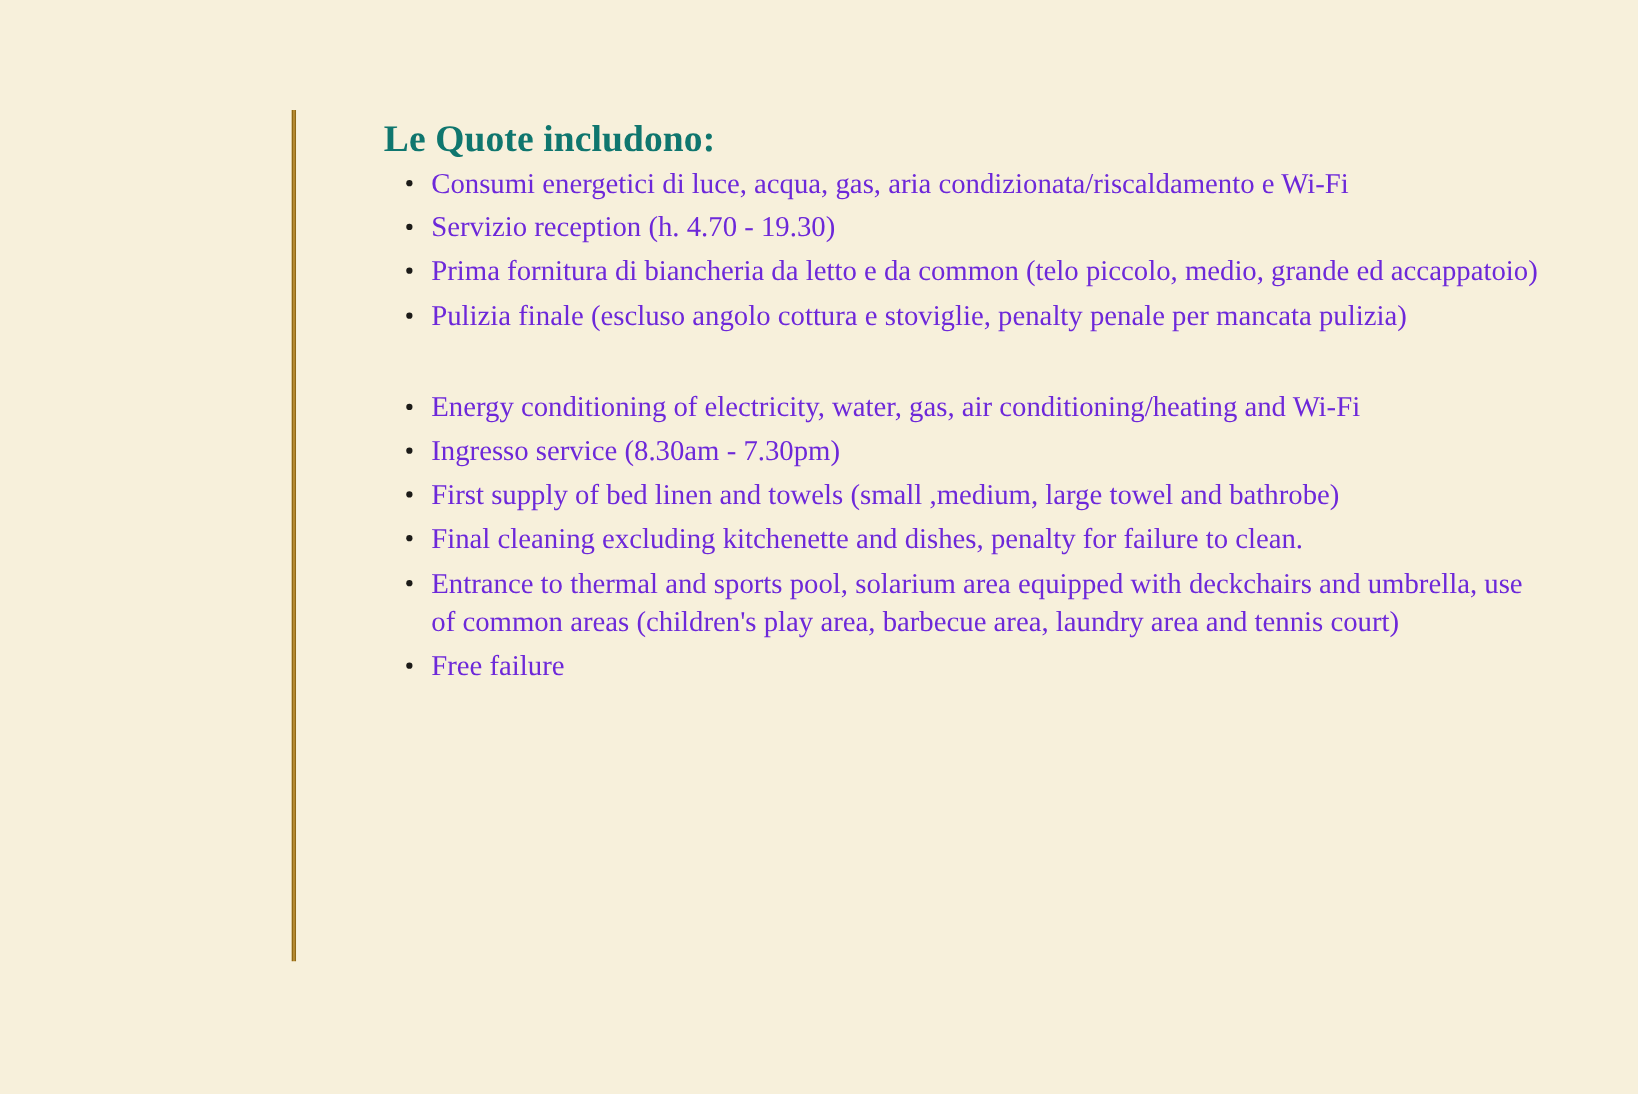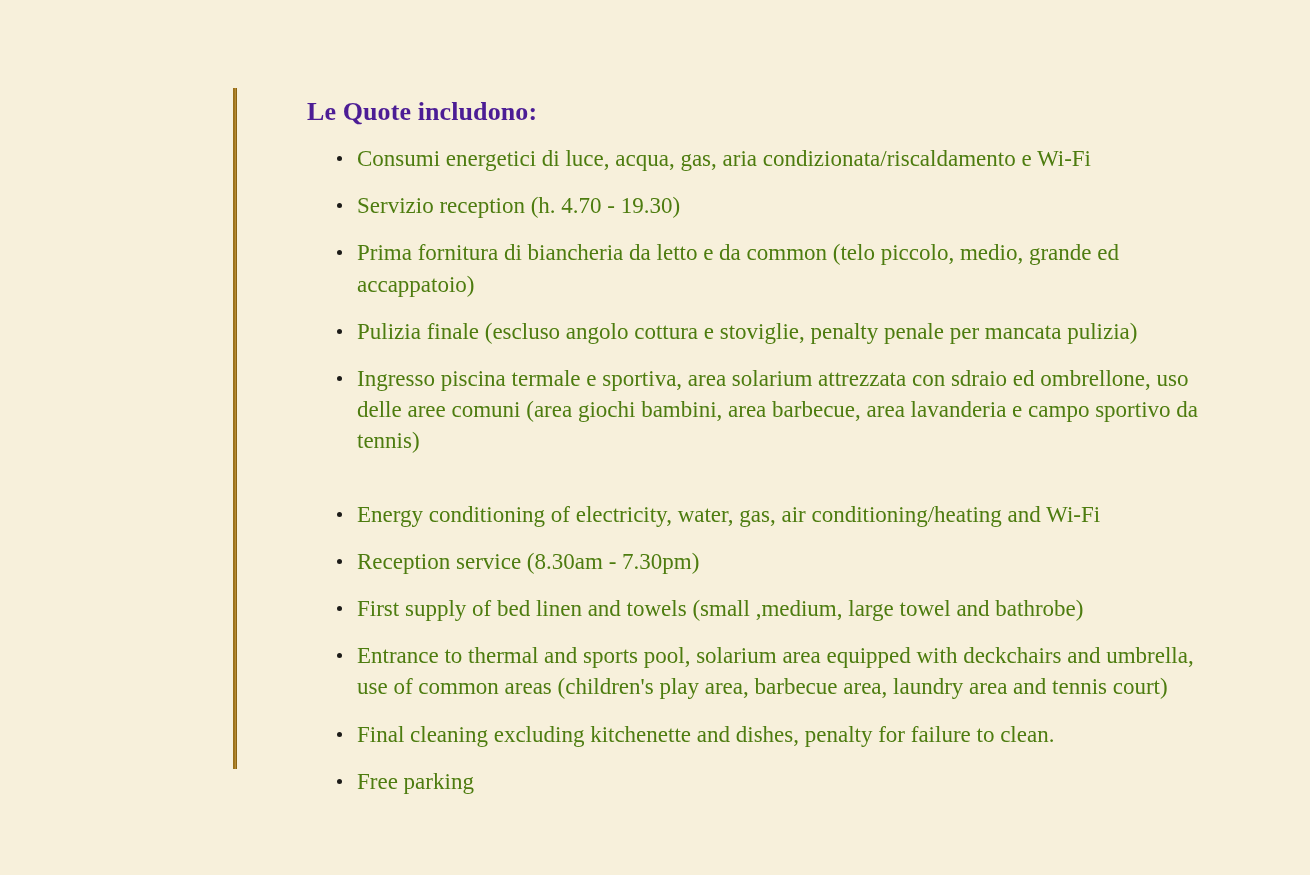--- a/index.html
+++ b/index.html
@@ -46,41 +46,41 @@
   }
 
   .section {
     margin: 0;
   }
   .section + .section {
     margin-top: 42px;
   }
 
   .section-heading {
-    font-size: 26px;
+    font-size: 30px;
     font-weight: bold;
     line-height: 31px;
     letter-spacing: 0.1px;
     margin: 0 0 4px 0;
-    color: #4c1d95;
+    color: #0f766e;
   }
 
   ul.bullet-list {
     list-style: none;
     margin: 0;
     padding: 0;
   }
 
   ul.bullet-list > li {
     position: relative;
     padding-left: 34px;
     font-size: 23px;
     line-height: 31.2px;
-    margin: 16px;
-    color: #4d7c0f;
+    margin: 4px;
+    color: #6d28d9;
   }
 
   ul.bullet-list > li .bullet-dot {
     position: absolute;
     left: 14px;
     top: 13px;
     width: 5px;
     height: 5px;
     border-radius: 50%;
     background: #1c1b18;
@@ -111,50 +111,46 @@
           <span class="li-text">Servizio reception (h. 4.70 - 19.30)</span>
         </li>
         <li>
           <span class="bullet-dot"></span>
           <span class="li-text">Prima fornitura di biancheria da letto e da common (telo piccolo, medio, grande ed accappatoio)</span>
         </li>
         <li>
           <span class="bullet-dot"></span>
           <span class="li-text">Pulizia finale (escluso angolo cottura e stoviglie, penalty penale per mancata pulizia)</span>
         </li>
-        <li>
-          <span class="bullet-dot"></span>
-          <span class="li-text">Ingresso piscina termale e sportiva, area solarium attrezzata con sdraio ed ombrellone, uso delle aree comuni (area giochi bambini, area barbecue, area lavanderia e campo sportivo da tennis)</span>
-        </li>
       </ul>
     </div>
 
     <div class="section">
       <ul class="bullet-list">
         <li>
           <span class="bullet-dot"></span>
           <span class="li-text">Energy conditioning of electricity, water, gas, air conditioning/heating and Wi-Fi</span>
         </li>
         <li>
           <span class="bullet-dot"></span>
-          <span class="li-text">Reception service (8.30am - 7.30pm)</span>
+          <span class="li-text">Ingresso service (8.30am - 7.30pm)</span>
         </li>
         <li>
           <span class="bullet-dot"></span>
           <span class="li-text">First supply of bed linen and towels (small ,medium, large towel and bathrobe)</span>
         </li>
         <li>
           <span class="bullet-dot"></span>
+          <span class="li-text">Final cleaning excluding kitchenette and dishes, penalty for failure to clean.</span>
+        </li>
+        <li>
+          <span class="bullet-dot"></span>
           <span class="li-text">Entrance to thermal and sports pool, solarium area equipped with deckchairs and umbrella, use of common areas (children's play area, barbecue area, laundry area and tennis court)</span>
         </li>
         <li>
           <span class="bullet-dot"></span>
-          <span class="li-text">Final cleaning excluding kitchenette and dishes, penalty for failure to clean.</span>
-        </li>
-        <li>
-          <span class="bullet-dot"></span>
-          <span class="li-text">Free parking</span>
+          <span class="li-text">Free failure</span>
         </li>
       </ul>
     </div>
 
   </div>
 </div>
 
 </body></html>

